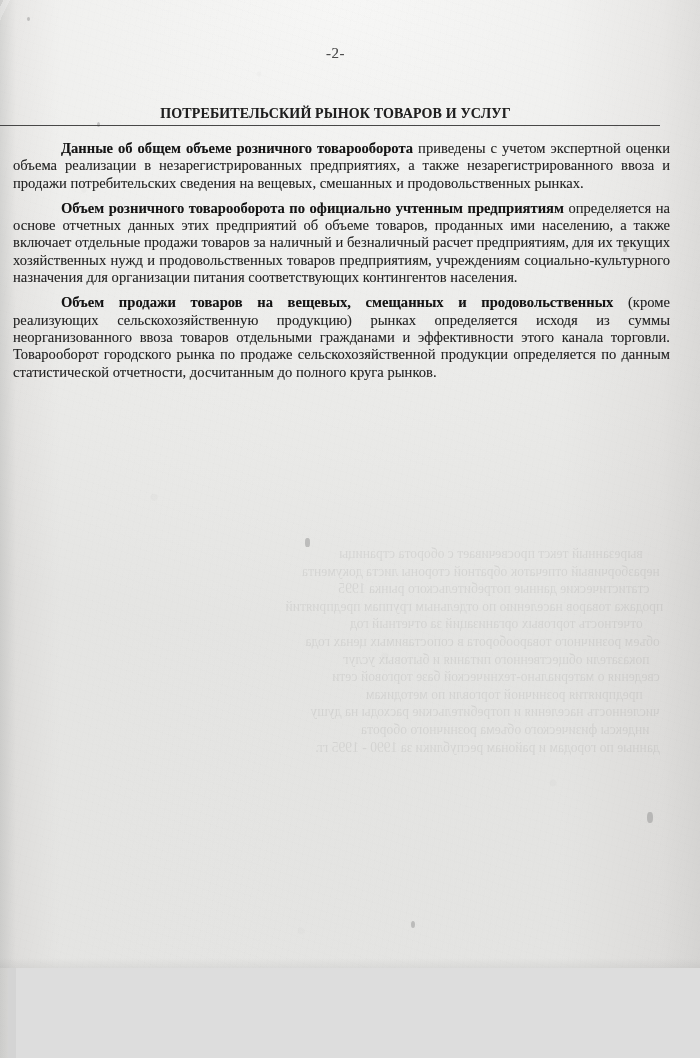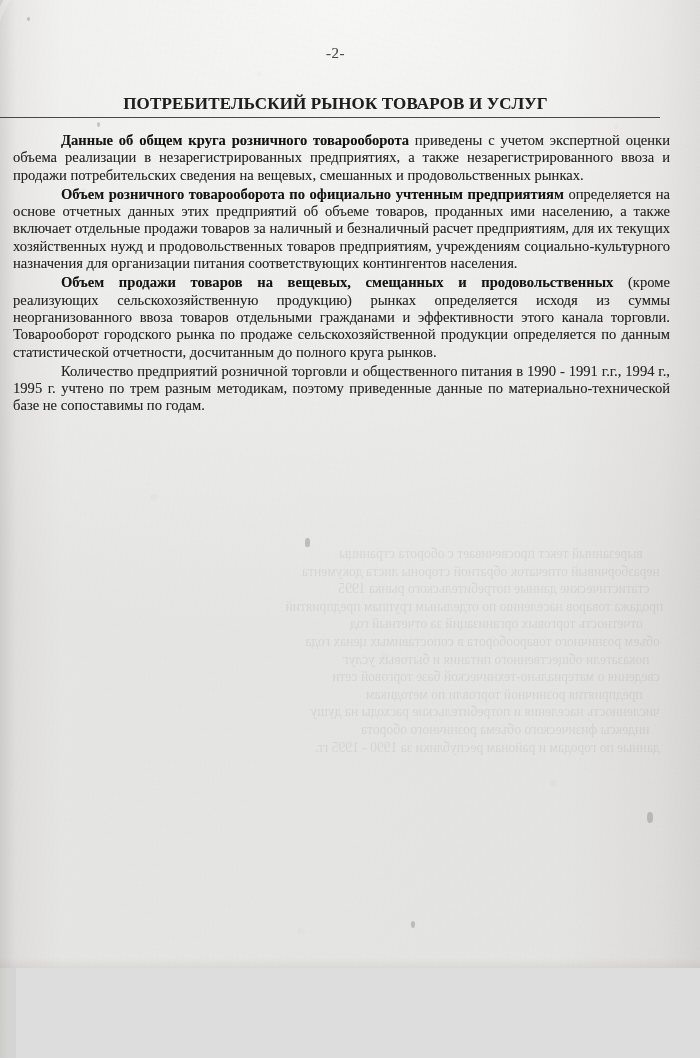--- a/index.html
+++ b/index.html
@@ -86,24 +86,24 @@
     font-size: 15px;
     letter-spacing: .5px;
     color: #4a4a4a;
     margin-top: 45px;
     width: 645px;
   }
 
   .doc-heading {
     text-align: center;
     font-weight: bold;
-    font-size: 17px;
+    font-size: 14px;
     letter-spacing: .15px;
     color: #1f1f1f;
-    margin-top: 32px;
+    margin-top: 44px;
     width: 645px;
   }
 
   .heading-rule {
     height: 0;
     border-top: 1.6px solid #3a3a3a;
     margin-top: 3px;
     width: 660px;
     margin-left: -13px;
     opacity: .92;
@@ -114,21 +114,21 @@
   p.para {
     margin: 0 0 0 0;
     text-align: justify;
     text-justify: inter-word;
     font-size: 14.6px;
     line-height: 17.3px;
     text-indent: 48px;
     color: #262626;
     width: 657px;
   }
-  p.para + p.para { margin-top: 2px; }
+  p.para + p.para { margin-top: 8px; }
 
   p.para b { font-weight: bold; color: #141414; }
 
   
   p.para, .doc-heading, .page-number {
     text-shadow: 0 0 .4px rgba(0,0,0,.28);
   }
 
   
   #bleed {
@@ -190,34 +190,31 @@
 
     <div class="page-number">-2-</div>
 
     <div class="doc-heading">ПОТРЕБИТЕЛЬСКИЙ РЫНОК ТОВАРОВ И УСЛУГ</div>
 
     <div class="heading-rule"></div>
 
     <div class="body-text">
 
       <p class="para">
-        <b>Данные об общем круга розничного товарооборота</b><span> приведены с учетом экспертной оценки объема реализации в незарегистрированных предприятиях, а также незарегистрированного ввоза и продажи потребительских сведения на вещевых, смешанных и продовольственных рынках.</span>
+        <b>Данные об общем объеме розничного товарооборота</b><span> приведены с учетом экспертной оценки объема реализации в незарегистрированных предприятиях, а также незарегистрированного ввоза и продажи потребительских сведения на вещевых, смешанных и продовольственных рынках.</span>
       </p>
 
       <p class="para">
         <b>Объем розничного товарооборота по официально учтенным предприятиям</b><span> определяется на основе отчетных данных этих предприятий об объеме товаров, проданных ими населению, а также включает отдельные продажи товаров за наличный и безналичный расчет предприятиям, для их текущих хозяйственных нужд и продовольственных товаров предприятиям, учреждениям социально-культурного назначения для организации питания соответствующих контингентов населения.</span>
       </p>
 
       <p class="para">
         <b>Объем продажи товаров на вещевых, смещанных и продовольственных</b><span> (кроме реализующих сельскохозяйственную продукцию) рынках определяется исходя из суммы неорганизованного ввоза товаров отдельными гражданами и эффективности этого канала торговли. Товарооборот городского рынка по продаже сельскохозяйственной продукции определяется по данным статистической отчетности, досчитанным до полного круга рынков.</span>
       </p>
 
-      <p class="para">
-        <b></b><span>Количество  предприятий розничной торговли и общественного питания в 1990 - 1991 г.г., 1994 г., 1995 г. учтено по трем разным методикам, поэтому приведенные данные по материально-технической базе не сопоставимы по годам.</span>
-      </p>
 
     </div>
   </div>
 
   <div id="scan-band-edge"></div>
   <div id="scan-band"></div>
 
 </div>
 
 </body></html>

